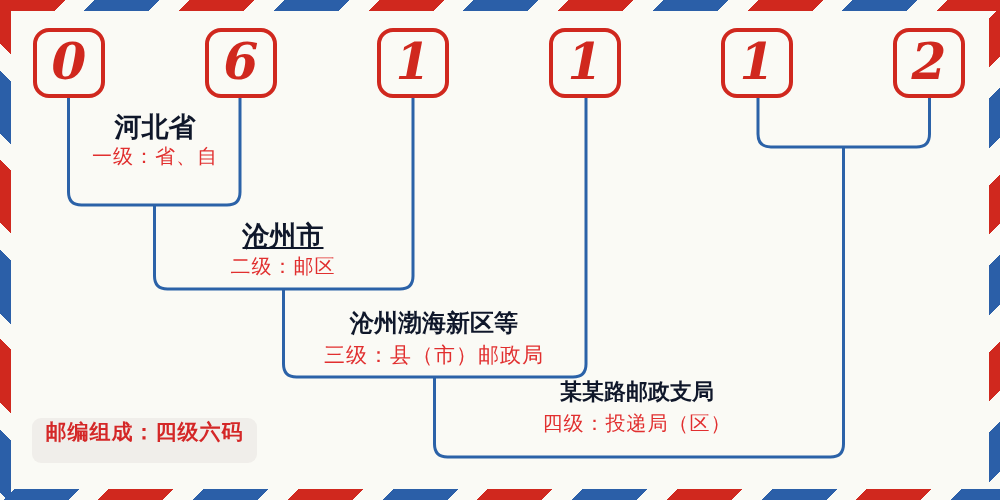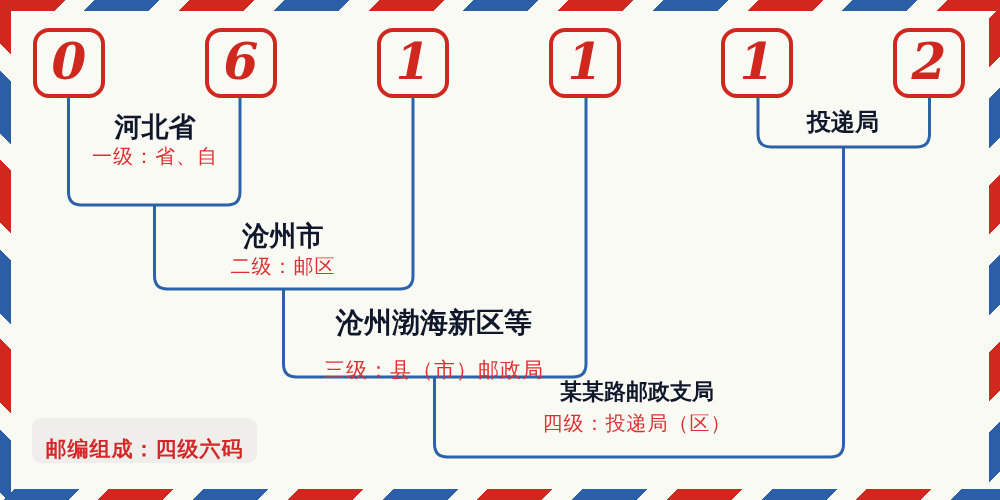--- a/index.html
+++ b/index.html
@@ -67,36 +67,36 @@
     font-family:"DejaVu Serif","Liberation Serif",serif;
     font-weight:bold;color:#0f172a;
   }
   .level-desc{
     font-weight:normal;color:#e12f2f;letter-spacing:1px;
   }
   .g1{left:155px;top:111px;}
   .g1 .level-name{font-size:27px;line-height:31px;}
   .g1 .level-desc{font-size:20px;line-height:23px;margin-top:3px;}
   .g2{left:283px;top:220px;}
-  .g2 .level-name{font-size:27px;line-height:31px;}
+  .g2 .level-name{font-size:27px;line-height:31px;text-decoration:underline;}
   .g2 .level-desc{font-size:20px;line-height:23px;margin-top:4px;}
   .g3{left:434px;top:309px;}
-  .g3 .level-name{font-size:28px;line-height:28px;font-family:Liberation Serif, serif;}
-  .g3 .level-desc{font-size:21px;line-height:24px;margin-top:21px;}
+  .g3 .level-name{font-size:24px;line-height:28px;font-family:Liberation Serif, serif;}
+  .g3 .level-desc{font-size:21px;line-height:24px;margin-top:6px;}
   .g4{left:637px;top:378px;}
   .g4 .level-name{font-size:22px;line-height:26px;}
   .g4 .level-desc{font-size:20px;line-height:23px;margin-top:8px;}
   .g5{left:843px;top:108px;}
   .g5 .level-name{font-size:24px;line-height:28px;}
   
   .badge{
     position:absolute;left:32px;top:418px;
     width:225px;height:45px;border-radius:9px;
     background:#f0eeea;
-    display:flex;align-items:flex-end;justify-content:center;
+    display:flex;align-items:flex-start;justify-content:center;
   }
   .badge span{
     font-weight:bold;font-size:21px;color:#d42727;letter-spacing:1px;
   }
 </style>
 </head>
 <body>
 
 <div id="stage">
 
@@ -147,21 +147,18 @@
   <div class="label-group g3">
     <div class="level-name">沧州渤海新区等</div>
     <div class="level-desc">三级：县（市）邮政局</div>
   </div>
 
   <div class="label-group g4">
     <div class="level-name">某某路邮政支局</div>
     <div class="level-desc">四级：投递局（区）</div>
   </div>
 
-  <div class="label-group g5">
-    <div class="level-name">投递局</div>
-  </div>
 
   <div class="badge">
     <span>邮编组成：四级六码</span>
   </div>
 
 </div>
 
 </body></html>

